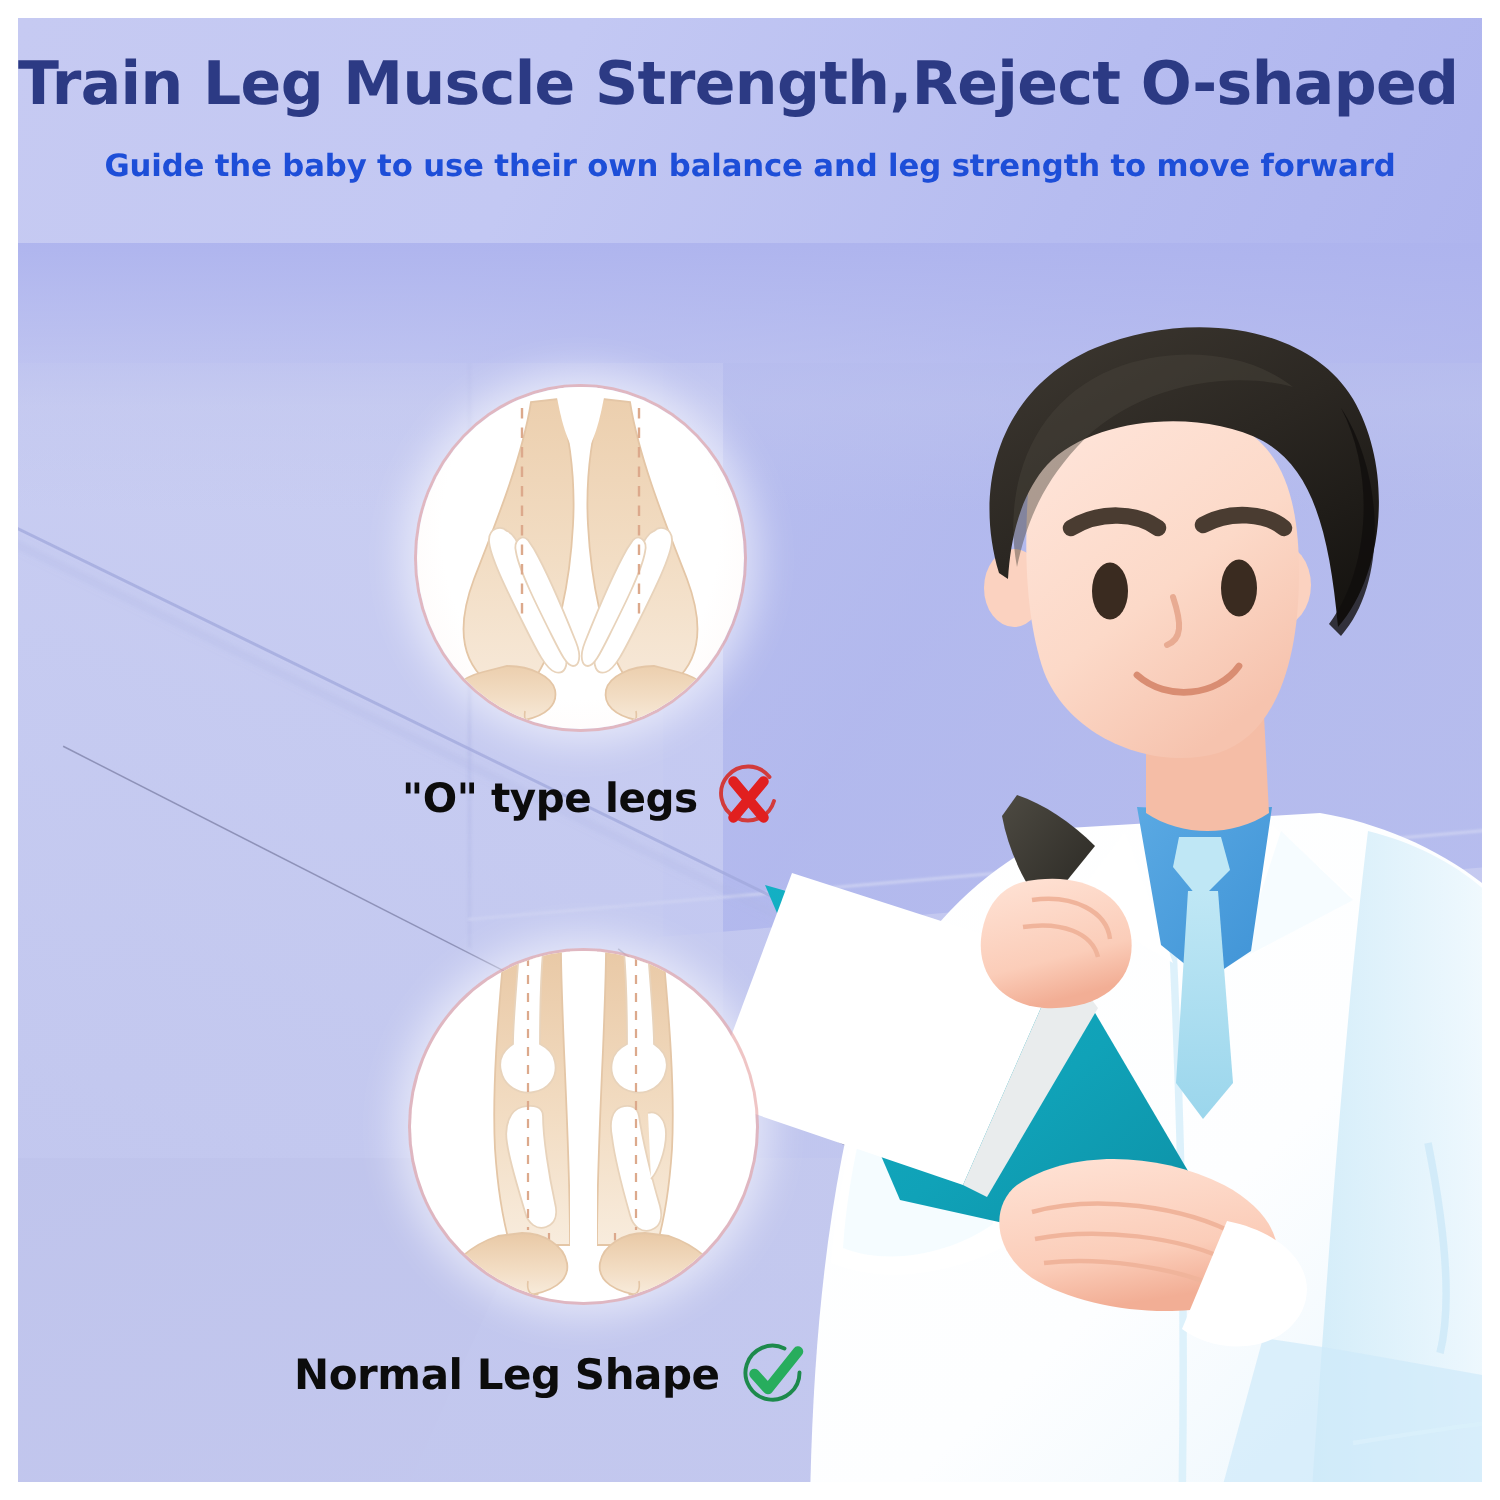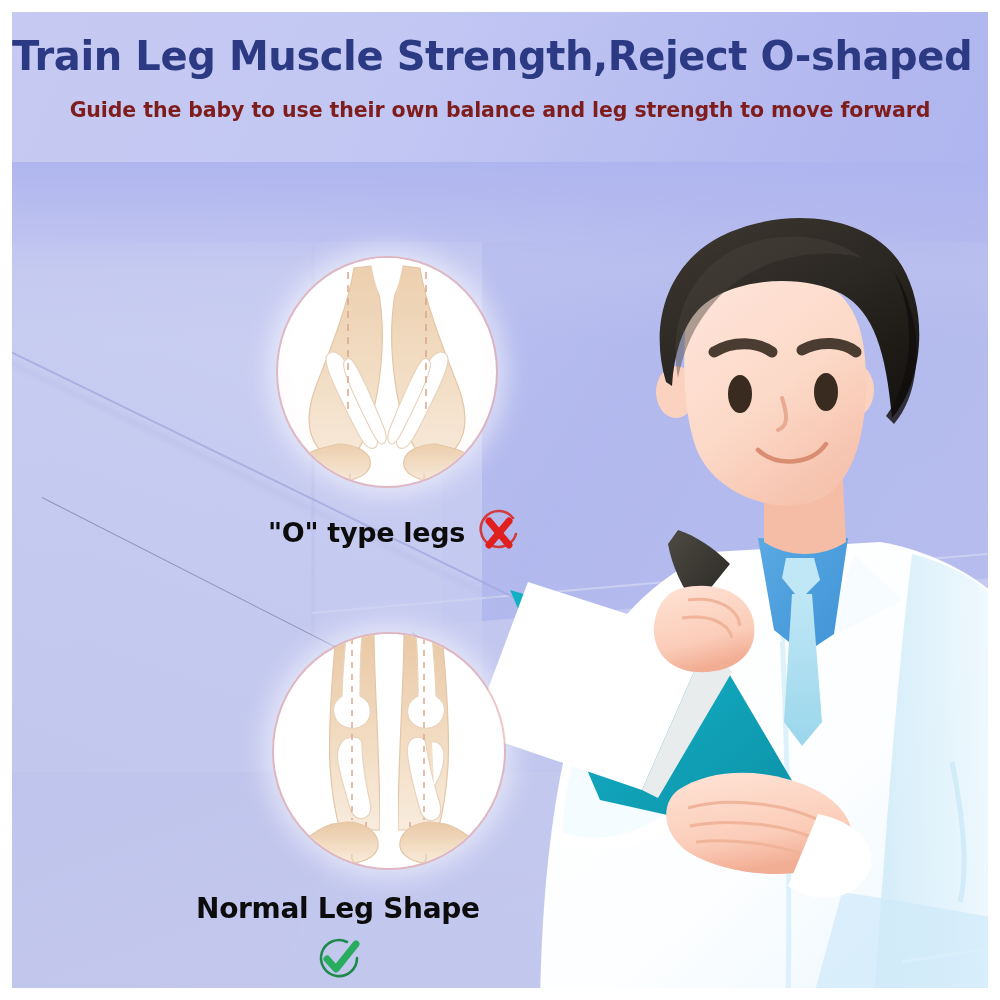--- a/index.html
+++ b/index.html
@@ -133,21 +133,21 @@
     font-weight: 700;
     color: #2c3a84;
     letter-spacing: -0.4px;
     line-height: 1.1;
     white-space: nowrap;
   }
   .subtitle {
     margin-top: 18px;
     font-size: 20.5px;
     font-weight: 600;
-    color: #7f1d1d;
+    color: #1d4ed8;
     line-height: 1.45;
     letter-spacing: -0.1px;
     white-space: nowrap;
   }
 
   
   .leg-card { position: absolute; z-index: 5; }
   .leg-circle {
     position: relative;
     border-radius: 50%;
@@ -499,21 +499,21 @@
           <path d="M46 220 C 44 226, 46 231, 52 231"></path>
           <path d="M62 221 C 60 227, 62 232, 68 231"></path>
           <path d="M78 220 C 77 226, 79 230, 85 229"></path>
           <path d="M200 218 C 202 224, 200 230, 194 230"></path>
           <path d="M184 220 C 186 226, 184 231, 178 231"></path>
           <path d="M168 221 C 170 227, 168 232, 162 231"></path>
           <path d="M152 220 C 153 226, 151 230, 145 229"></path>
         </g>
       </svg>
     </div>
-    <div class="caption" style="left:-78px; top:258px;flex-direction:column;">
+    <div class="caption" style="left:-78px; top:258px;">
       <span class="caption-text normal">Normal Leg Shape</span>
       <svg class="mark" viewBox="0 0 48 48">
         <path d="M33 7 A18 18 0 1 0 43 23" fill="none" stroke="#1d8a4c" stroke-width="2.6" stroke-linecap="round"></path>
         <path d="M13 24 L22 34 L42 9" fill="none" stroke="#27ad5d" stroke-width="7" stroke-linecap="round" stroke-linejoin="round"></path>
       </svg>
     </div>
   </div>
 
 </div>
 

